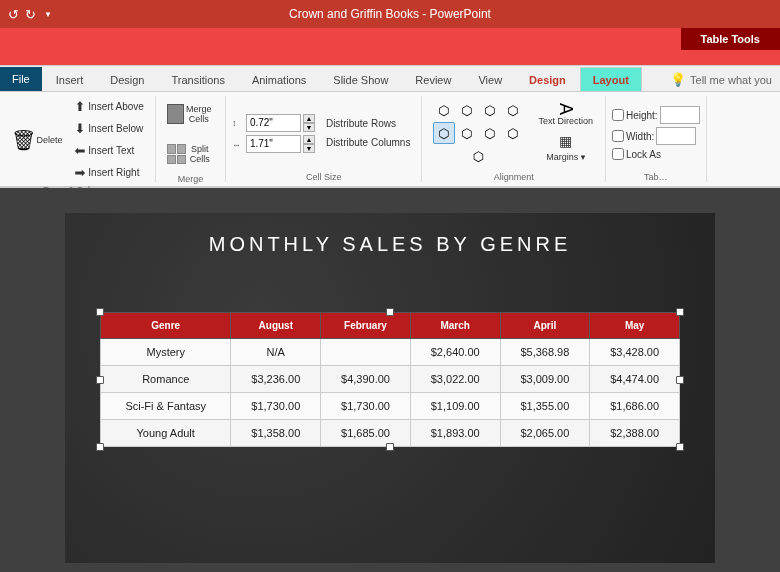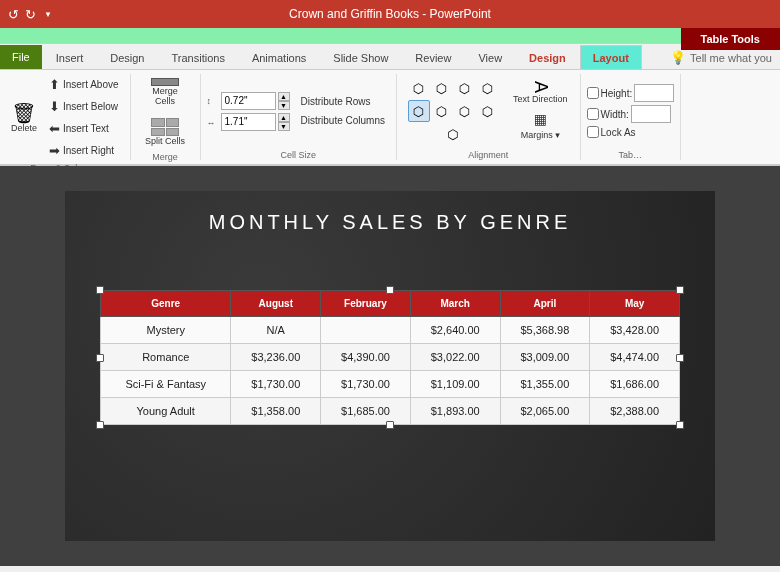--- a/index.html
+++ b/index.html
@@ -20,22 +20,22 @@
       position: absolute;
       left: 8px;
       display: flex;
       gap: 6px;
       align-items: center;
     }
     .title-bar-text { color: white; font-size: 12px; }
 
     
     .table-tools-bar {
-      height: 16px;
-      background: #86efac;
+      height: 38px;
+      background: #ef4444;
       display: flex;
       align-items: stretch;
       border-bottom: 1px solid #ccc;
       position: relative;
       padding-left: 17px;
     }
     .table-tools-label {
       position: absolute;
       right: 0;
       top: 0;
@@ -113,21 +113,21 @@
     }
     .ribbon-group-label {
       font-size: 9px;
       color: #666;
       margin-top: 2px;
       text-align: center;
       padding-bottom: 0;
     }
     .ribbon-btn {
       display: flex;
-      flex-direction: column;
+      flex-direction: row;
       align-items: center;
       justify-content: flex-start;
       cursor: pointer;
       padding: 3px 4px;
       border-radius: 2px;
       border: 1px solid transparent;
       min-width: 28px;
     }
     .ribbon-btn .icon { font-size: 20px; line-height: 1; }
     .ribbon-btn .lbl { font-size: 9px; color: #333; text-align: center; }
@@ -261,21 +261,21 @@
     <span style="font-size:9px; color:white; margin-left:4px;">▾</span>
   </div>
   <span class="title-bar-text">Crown and Griffin Books - PowerPoint</span>
 </div>
 
 <div class="table-tools-bar">
   <div class="table-tools-label">Table Tools</div>
 </div>
 
 <div class="ribbon-tabs">
-  <div class="tab" style="background:#4d7c0f;color:white;border:none;">File</div>
+  <div class="tab" style="background:#0c4a6e;color:white;border:none;">File</div>
   <div class="tab">Insert</div>
   <div class="tab">Design</div>
   <div class="tab">Transitions</div>
   <div class="tab">Animations</div>
   <div class="tab">Slide Show</div>
   <div class="tab">Review</div>
   <div class="tab">View</div>
   <div class="tab" style="color:#c0392b;font-weight:600;">Design</div>
   <div class="tab active-light" style="color:#c0392b;font-weight:600;">Layout</div>
   <div class="tab-tell-me">

